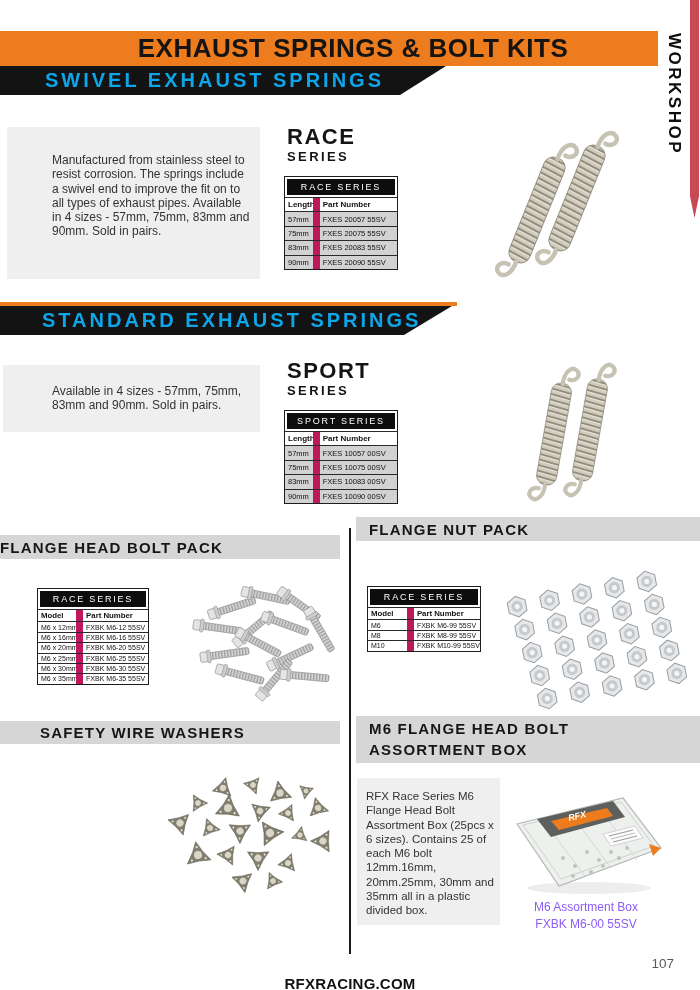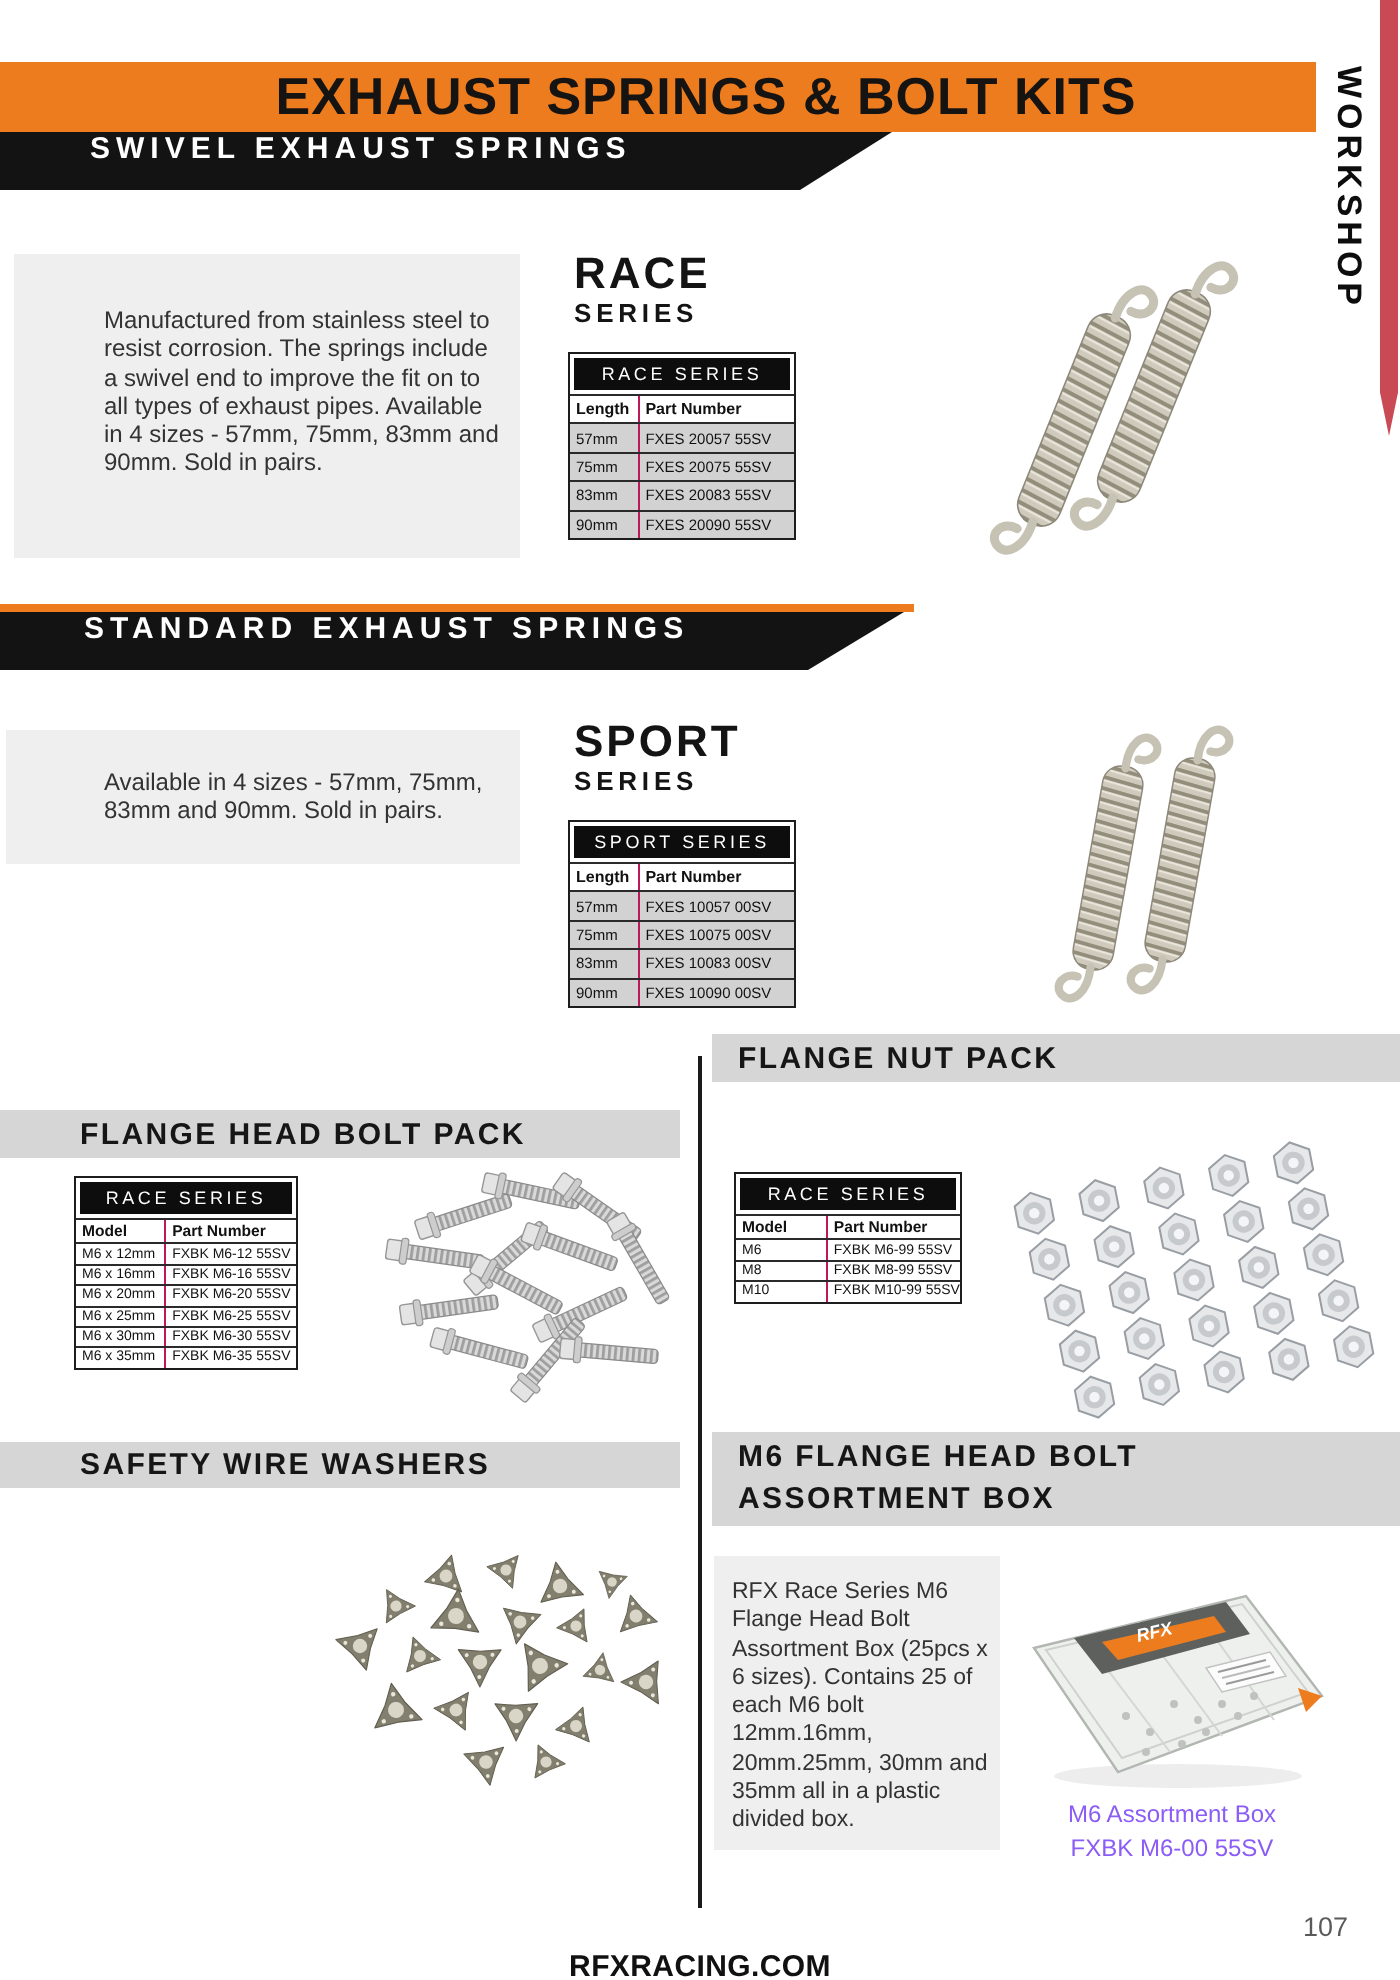--- a/index.html
+++ b/index.html
@@ -4,22 +4,22 @@
 <style>
   *{margin:0;padding:0;box-sizing:border-box}
   html,body{background:#ffffff}
   body{font-family:"Liberation Sans",sans-serif;color:#222}
   .page{position:relative;width:700px;height:990px;background:#fff;overflow:hidden}
 
   
   .orange-bar{position:absolute;left:0;top:31px;width:658px;height:35px;background:#EC7C1E}
   .page-title{width:100%;height:100%;display:flex;align-items:center;justify-content:center;
     padding-left:48px;font-size:26px;font-weight:800;letter-spacing:.5px;color:#161313;white-space:nowrap}
-  .black-banner{position:absolute;background:#131313;color:#ffffff;font-weight:700;font-size:15px;
-    letter-spacing:3px;display:flex;white-space:nowrap}
+  .black-banner{position:absolute;background:#131313;color:#0ea5e9;font-weight:700;font-size:20px;
+    letter-spacing:3px;display:flex;align-items:center;white-space:nowrap}
   .banner-swivel{left:0;top:66px;width:446px;height:29px;padding-left:45px;
     clip-path:polygon(0 0,100% 0,calc(100% - 46px) 100%,0 100%)}
   .orange-line{position:absolute;left:0;top:302px;width:457px;height:4px;background:#EC7C1E}
   .banner-standard{left:0;top:306px;width:452px;height:29px;padding-left:42px;
     clip-path:polygon(0 0,100% 0,calc(100% - 48px) 100%,0 100%)}
 
   
   .workshop{position:absolute;left:664px;top:33px;height:150px;writing-mode:vertical-rl;
     font-size:17px;font-weight:800;letter-spacing:2.5px;color:#0d0d0d;white-space:nowrap}
   .ribbon{position:absolute;left:690px;top:0;width:9px;height:218px;background:#C94A55;
@@ -34,21 +34,21 @@
   .series-logo .l1{font-size:22px;letter-spacing:1.5px}
   .series-logo .l2{font-size:13px;letter-spacing:2.4px;margin-top:2px}
 
   
   .pt{position:absolute;width:114px;background:#fff;border:1.5px solid #1d1d1d;color:#111}
   .pt-title{background:#0d0d0d;color:#fff;text-align:center;font-weight:400;font-size:9px;
     letter-spacing:1.8px;padding:3px 0;margin:2px}
   .pt-row{display:flex;border-top:1px solid #2a2a2a}
   .pt-row span{font-size:7.5px;padding:2.2px 3px;overflow:hidden;white-space:nowrap}
   .pt-row.head span{font-weight:700;font-size:8px}
-  .pt-c1{width:31%;border-right:1px solid #be185d}
+  .pt-c1{width:31%;border-right:7px solid #be185d}
   .pt-c2{width:69%}
   .pt.wide1 .pt-c1{width:41%}
   .pt.wide1 .pt-c2{width:59%}
   .pt.gray .pt-row:not(.head){background:#d2d2d2}
   .pt.tight .pt-row span{padding:1.2px 3px;font-size:7px}
   .pt.tight .pt-row.head span{font-size:7.8px}
 
   
   .gray-bar{position:absolute;background:#d6d6d6;color:#161616;font-weight:700;font-size:15px;
     letter-spacing:1.2px;display:flex;align-items:center;white-space:nowrap}
@@ -195,21 +195,21 @@
 
   <div class="imgbox" style="left:482px;top:356px">
     <svg width="180" height="152" viewBox="0 0 180 152">
       <use href="#springShape" transform="translate(108,74) rotate(10) scale(0.92)"></use>
       <use href="#springShape" transform="translate(72,78) rotate(10) scale(0.92)"></use>
     </svg>
   </div>
 
   <div class="divider"></div>
 
-  <div class="gray-bar" style="left:0;top:555px;width:340px;height:24px;padding-left:40px">
+  <div class="gray-bar" style="left:0;top:535px;width:340px;height:24px;">
     <span>FLANGE HEAD BOLT PACK</span>
   </div>
 
   <div class="pt wide1 tight" style="left:37px;top:588px;width:112px">
     <div class="pt-title">RACE SERIES</div>
     <div class="pt-row head">
       <span class="pt-c1">Model</span>
       <span class="pt-c2">Part Number</span>
     </div>
     <div class="pt-row">

